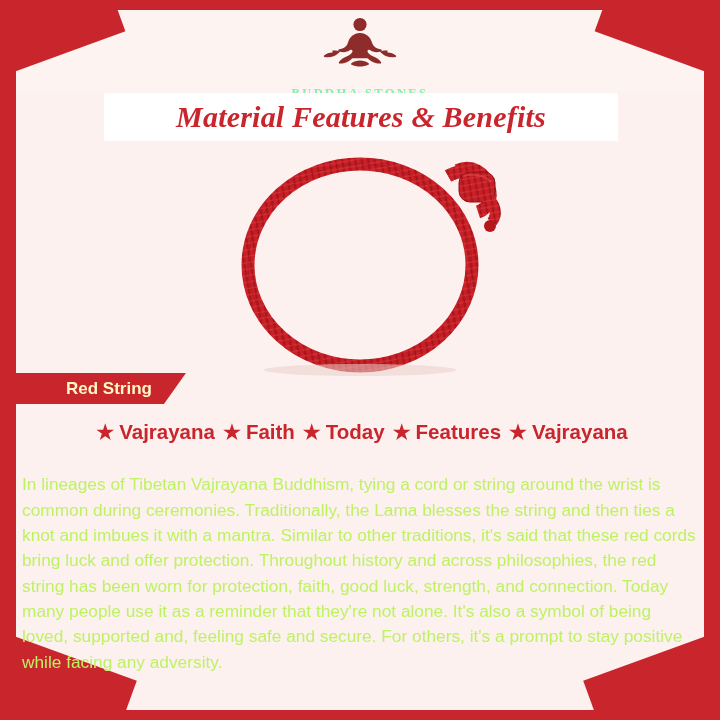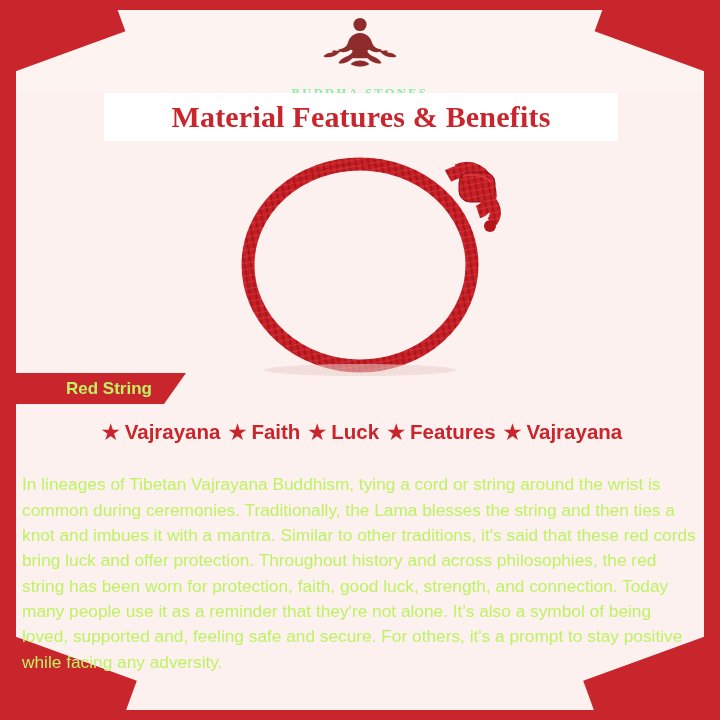--- a/index.html
+++ b/index.html
@@ -94,39 +94,40 @@
     background: #ffffff;
     display: flex; align-items: center; justify-content: center;
   }
   .title {
     font-family: "Liberation Serif", serif;
     font-weight: bold;
     font-size: 30px;
     color: #c9252c;
     letter-spacing: 0.2px;
     white-space: nowrap;
+    font-style: italic;
   }
 
   
   .product {
     position: absolute;
     left: 16px; top: 142px;
     width: 688px; height: 242px;
     background: #fdf1ef;
   }
   .product svg { position: absolute; left: 0; top: 0; }
 
   
   .ribbon {
     position: absolute;
     left: 16px; top: 373px;
     height: 31px;
     padding: 0 34px 0 50px;
     background: #c9252c;
-    color: #bef264;
+    color: #fef9c3;
     display: flex; align-items: center;
     font-weight: bold;
     font-size: 17px;
     clip-path: polygon(0 0, 100% 0, calc(100% - 22px) 100%, 0 100%);
     font-family: "Liberation Sans", sans-serif;
   }
 
   
   .keywords {
     position: absolute;
@@ -247,21 +248,21 @@
     <div class="kw">
       <span class="star">★</span>
       <span>Vajrayana</span>
     </div>
     <div class="kw">
       <span class="star">★</span>
       <span>Faith</span>
     </div>
     <div class="kw">
       <span class="star">★</span>
-      <span>Luck</span>
+      <span>Today</span>
     </div>
     <div class="kw">
       <span class="star">★</span>
       <span>Features</span>
     </div>
     <div class="kw">
       <span class="star">★</span>
       <span>Vajrayana</span>
     </div>
   </div>

